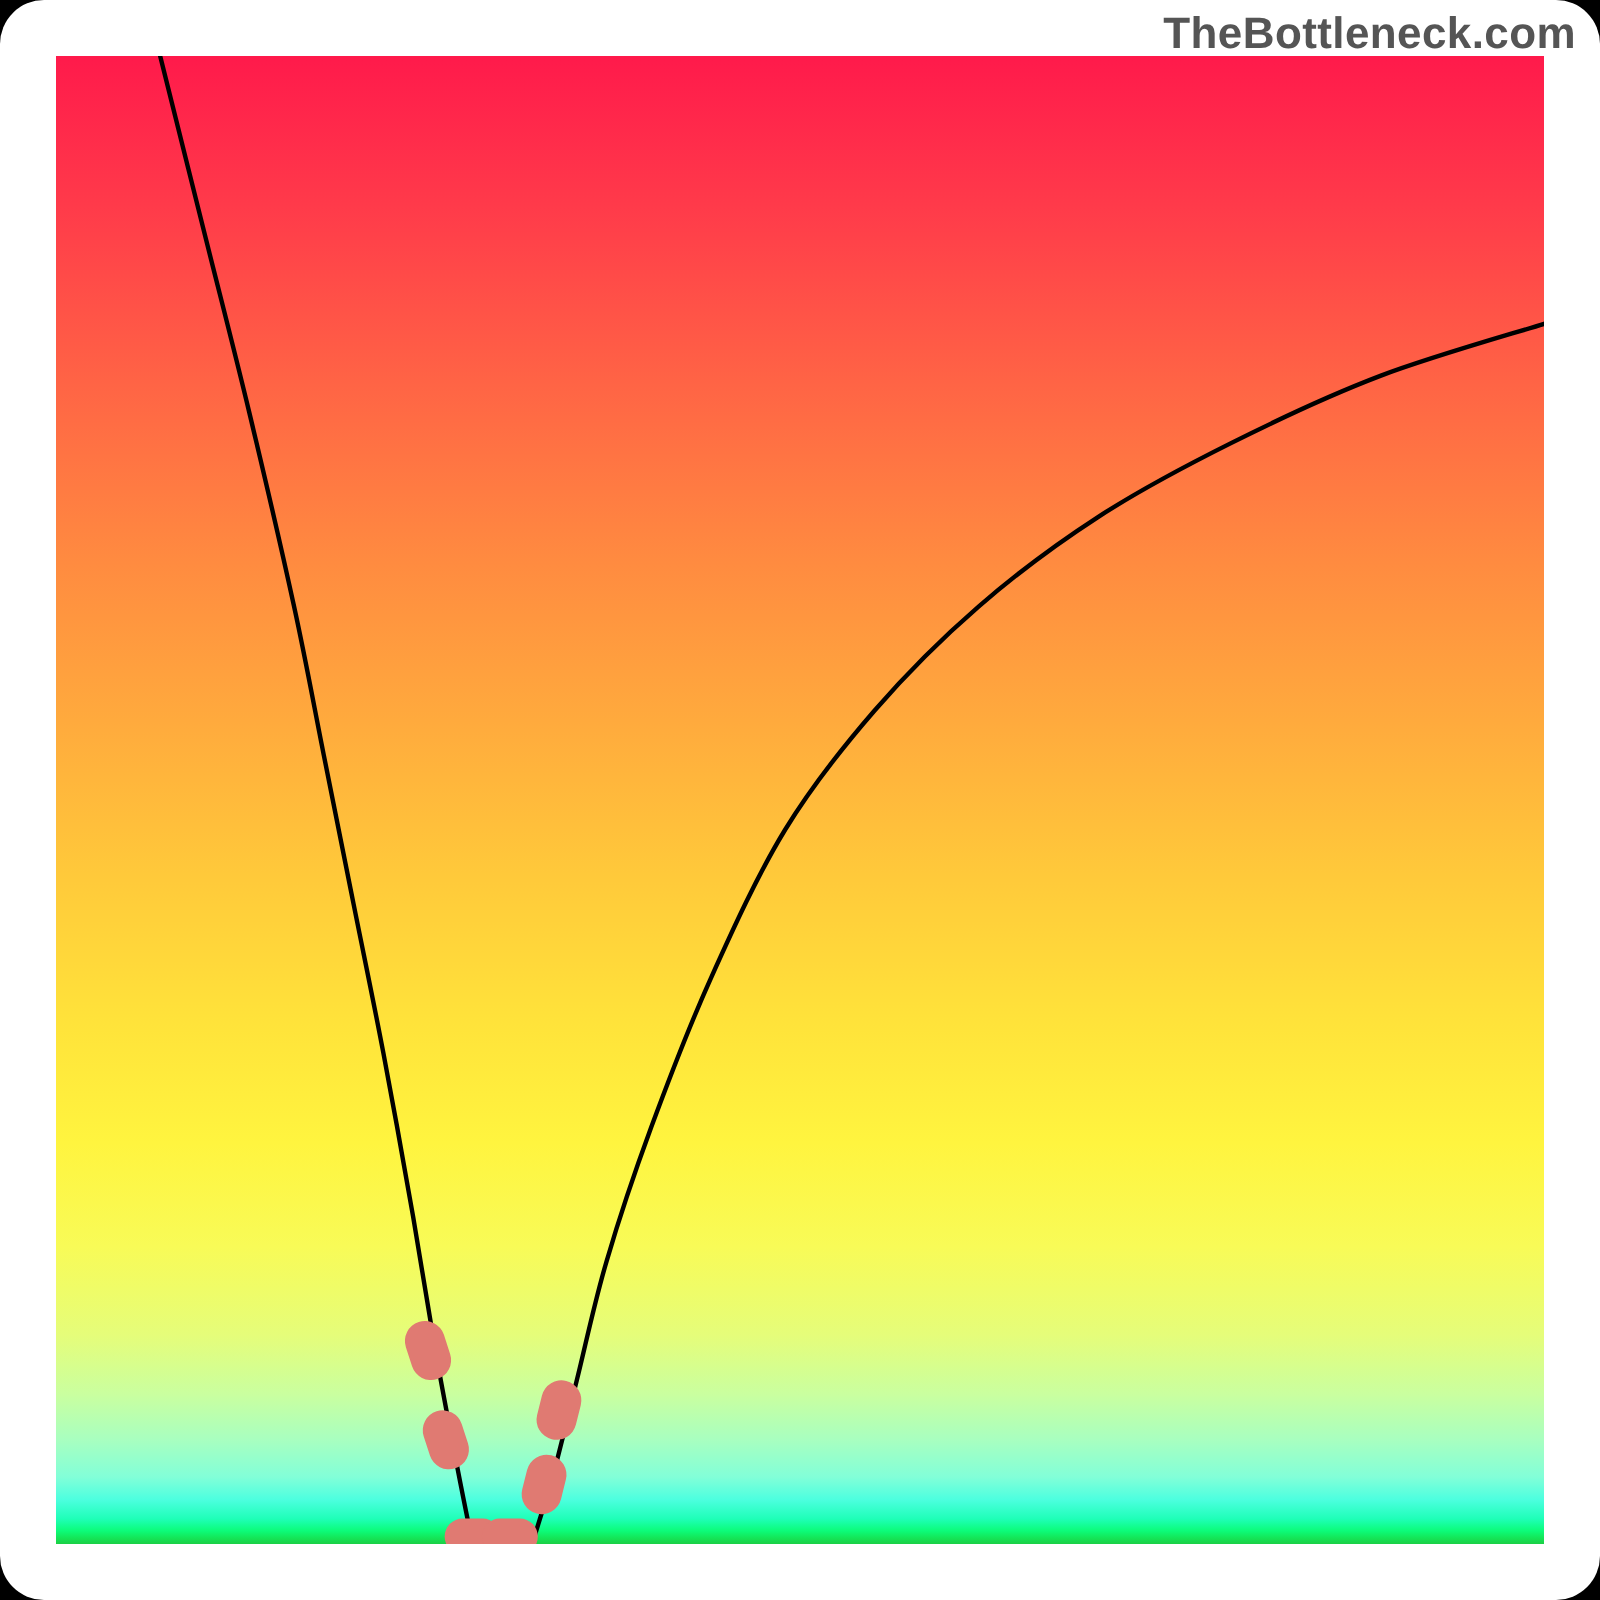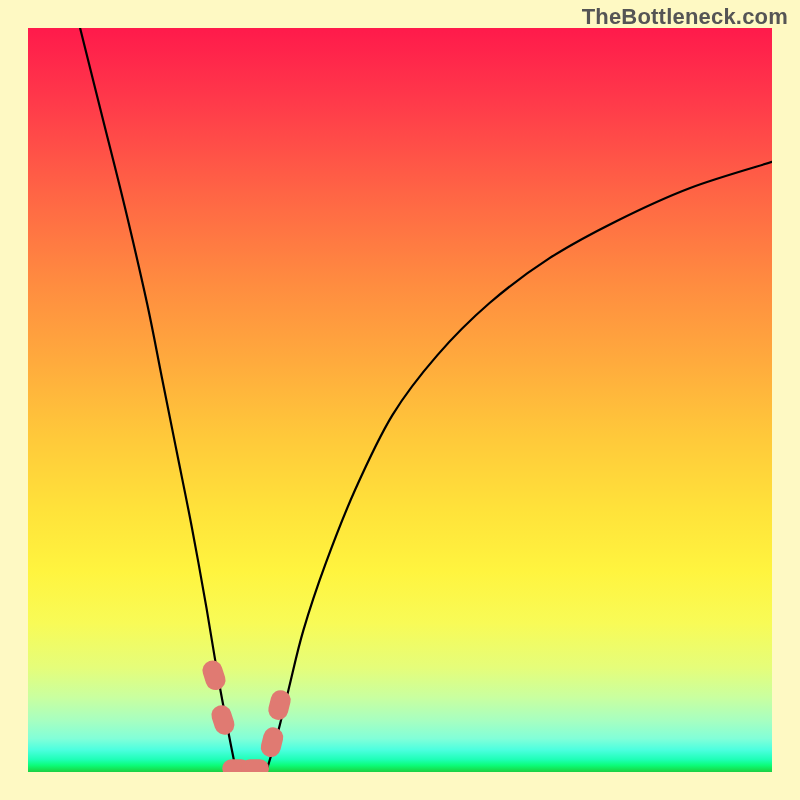--- a/index.html
+++ b/index.html
@@ -10,21 +10,22 @@
     overflow: hidden;
     background: #000;
     font-family: Arial, Helvetica, sans-serif;
   }
   .frame {
     position: absolute;
     top: 0;
     left: 0;
     width: 800px;
     height: 800px;
-    background: #fef9c3;
+    background: #ffffff;
+    border-radius: 22px;
   }
   .plot-area {
     position: absolute;
     top: 28px;
     left: 28px;
     width: 744px;
     height: 744px;
     background: linear-gradient(
       to bottom,
       #ff1a4b 0%,

